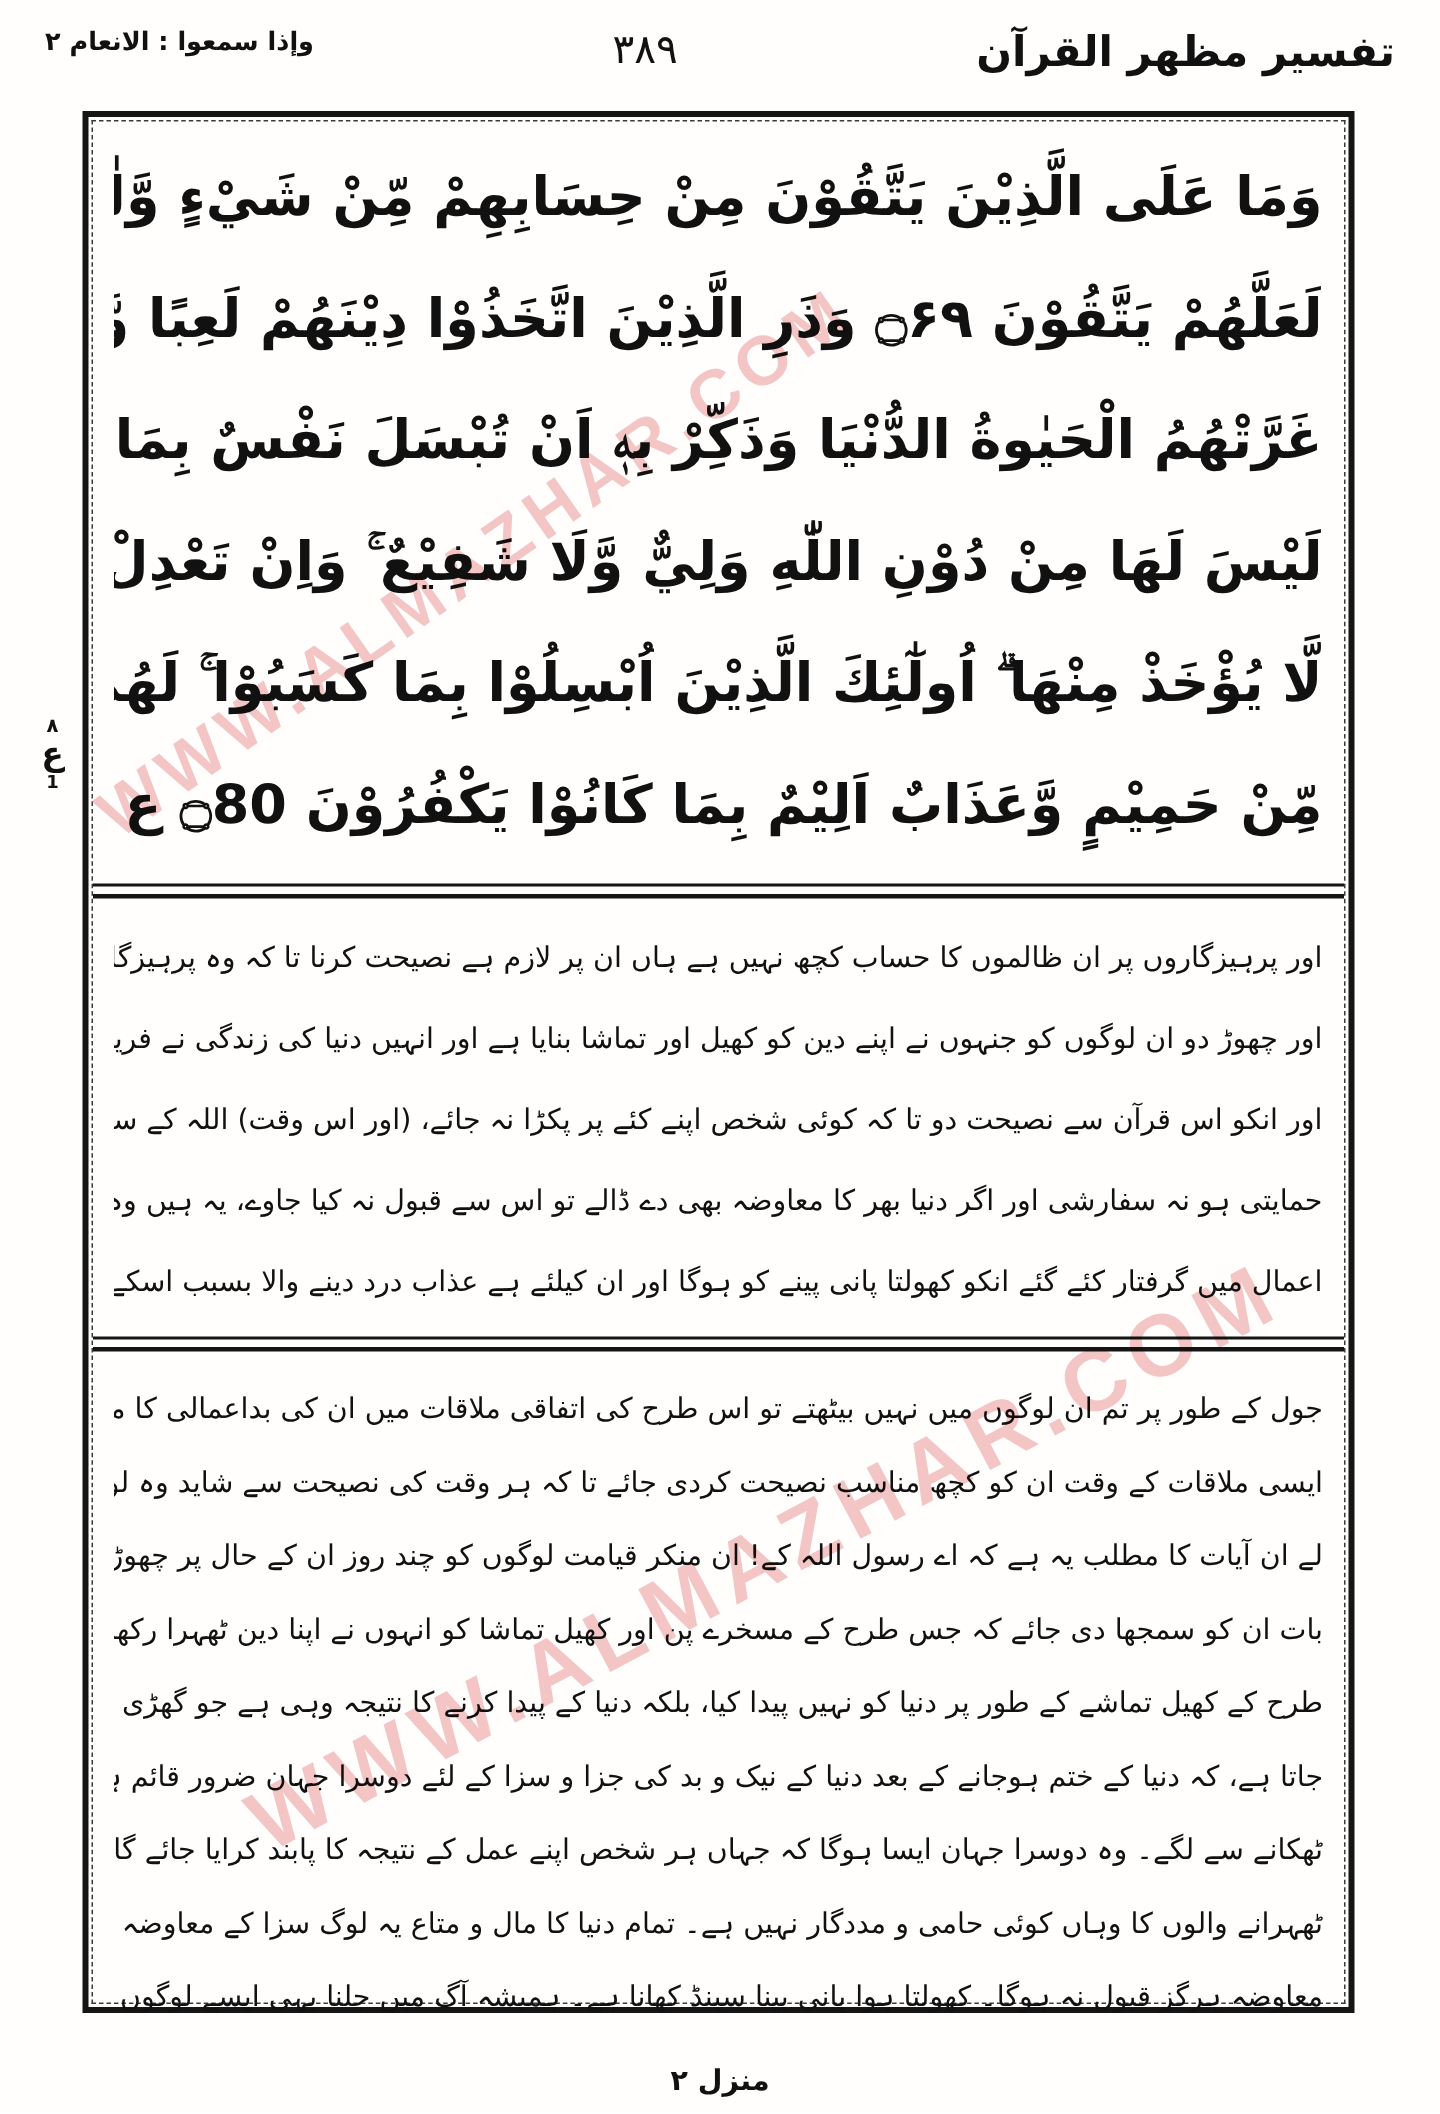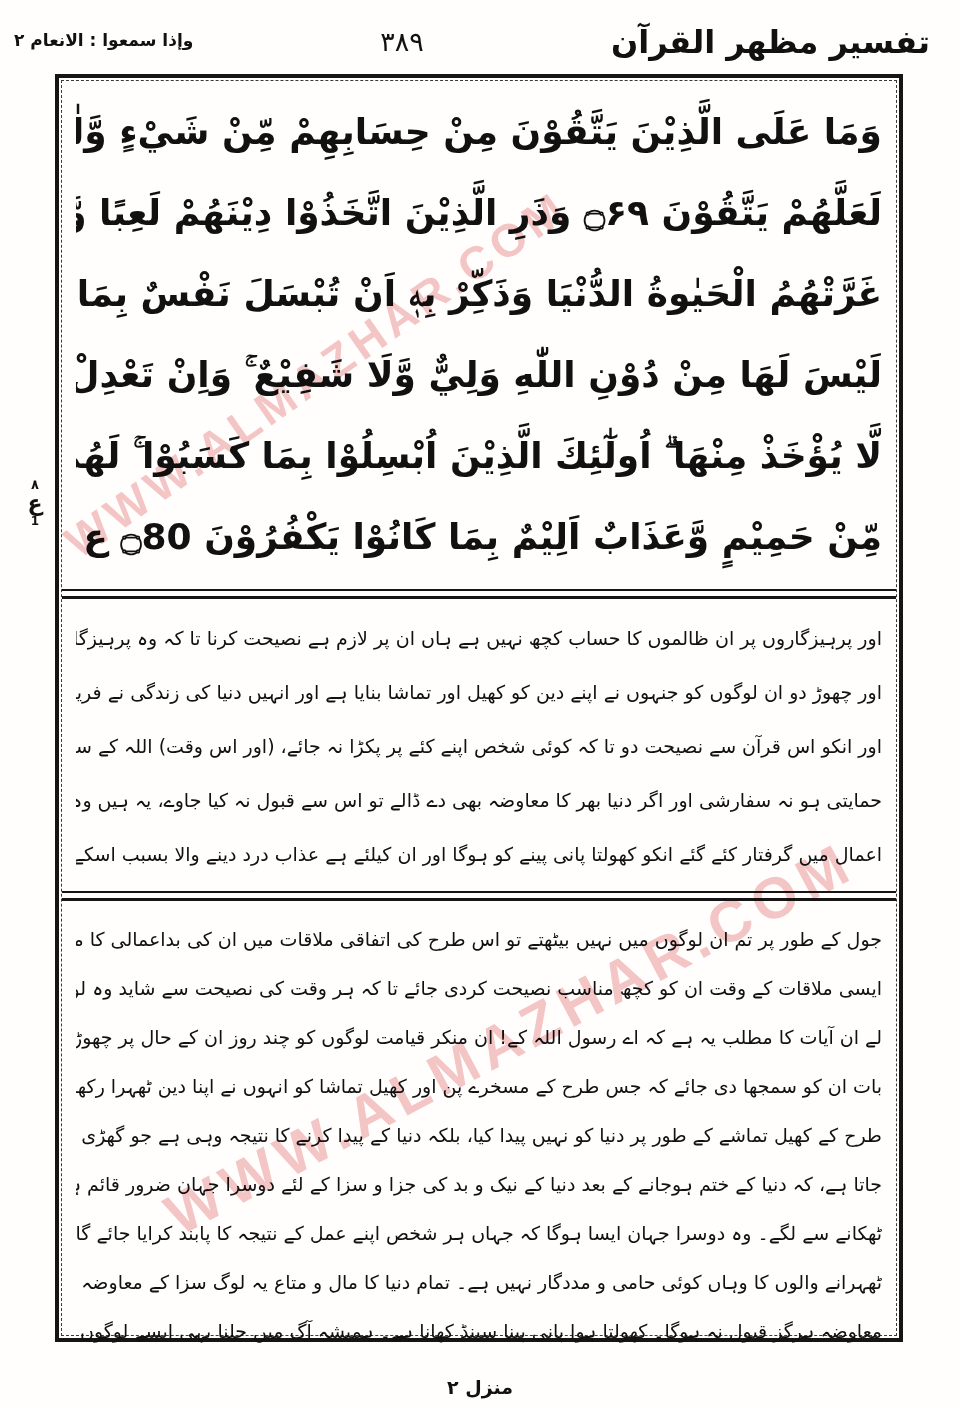--- a/index.html
+++ b/index.html
@@ -16,42 +16,42 @@
   .page {
     position: relative;
     width: 960px;
     height: 1409px;
     background: #fffefd;
   }
   
   .header {
     position: absolute;
     top: 18px;
-    left: 14px;
+    left: 30px;
     right: 30px;
     height: 48px;
     display: flex;
-    align-items: center;
+    align-items: flex-start;
     justify-content: space-between;
     direction: ltr;
   }
   .header .h-left {
     font-size: 17px;
     font-weight: bold;
     direction: rtl;
     padding-bottom: 4px;
   }
   .header .h-center {
     font-size: 27px;
     font-weight: normal;
     letter-spacing: 2px;
     padding-bottom: 2px;
   }
   .header .h-right {
-    font-size: 32px;
+    font-size: 28px;
     font-weight: bold;
     direction: rtl;
     padding-bottom: 0;
   }
   
   .page-box {
     position: absolute;
     left: 55px;
     top: 74px;
     width: 848px;

